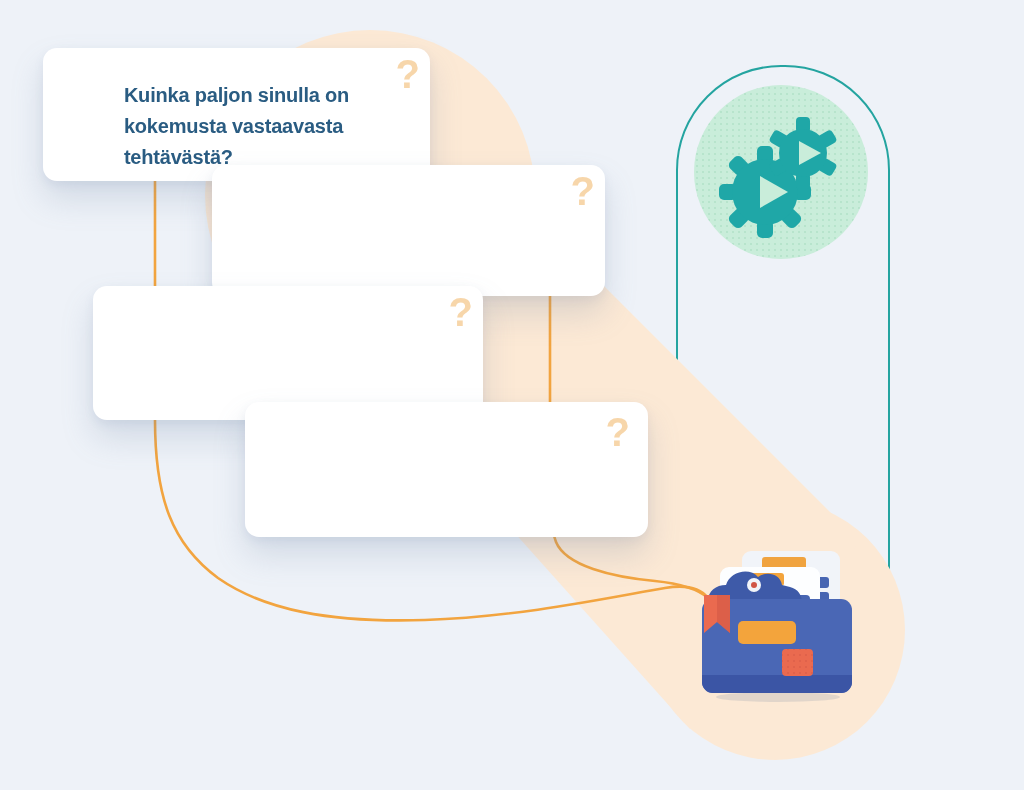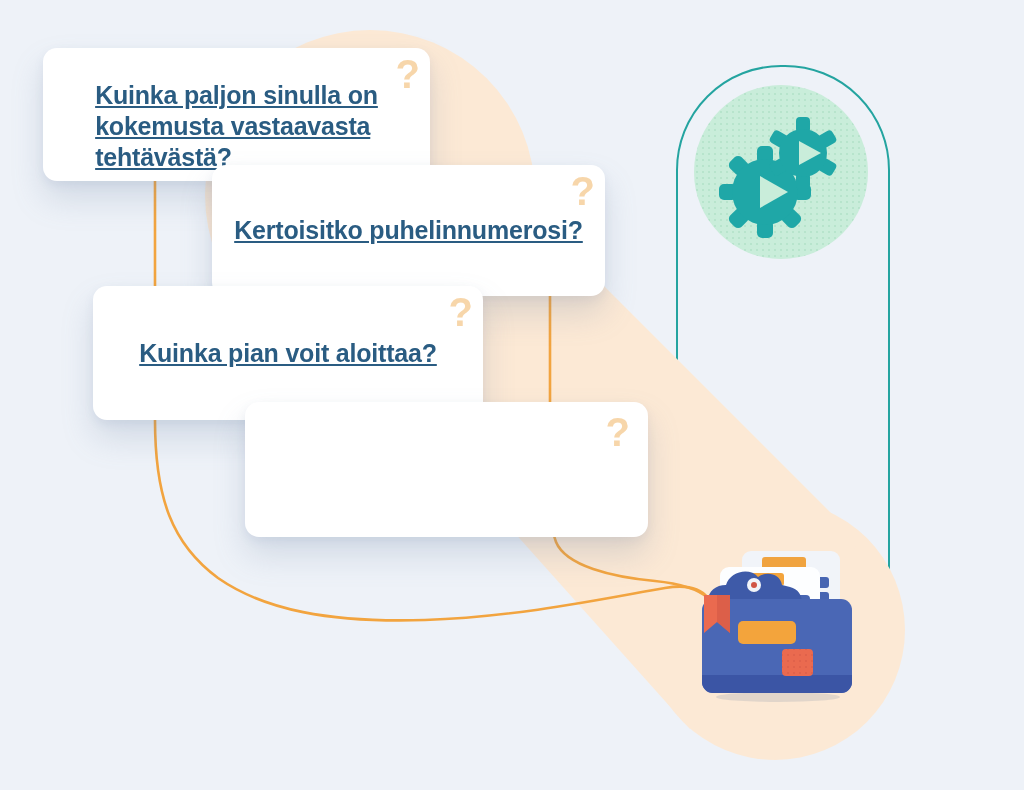--- a/index.html
+++ b/index.html
@@ -12,22 +12,22 @@
                background:#c9edda;z-index:2;
                background-image:radial-gradient(#b7e4cc 1px, rgba(0,0,0,0) 1.2px);
                background-size:6px 6px;}
   .gears-svg{position:absolute;left:700px;top:112px;width:150px;height:140px;z-index:3;}
   .peach-svg,.lines-svg{position:absolute;left:0;top:0;z-index:4;}
   .lines-svg{z-index:5;}
   
   .card{position:absolute;background:#ffffff;border-radius:14px;z-index:6;
         box-shadow:0 18px 32px rgba(110,130,165,.22),0 4px 10px rgba(110,130,165,.10);
         display:flex;align-items:center;justify-content:center;}
-  .card-text{font-weight:700;font-size:25px;line-height:31px;color:#2a5c82;
-             white-space:pre-line;text-align:left;letter-spacing:-0.2px;text-decoration:underline;}
+  .card-text{font-weight:700;font-size:20px;line-height:31px;color:#2a5c82;
+             white-space:pre-line;text-align:left;letter-spacing:-0.2px;}
   .qm{position:absolute;top:6px;right:10px;font-size:40px;line-height:40px;font-weight:700;
       color:#f7d6aa;}
   .card1{left:43px;top:48px;width:387px;height:133px;}
   .card1 .card-text{padding-top:24px;}
   .card2{left:212px;top:165px;width:393px;height:131px;}
   .card3{left:93px;top:286px;width:390px;height:134px;}
   .card4{left:245px;top:402px;width:403px;height:135px;}
   .card4 .card-text{padding-top:16px;}
   .card4 .qm{right:18px;top:10px;}
   
@@ -85,26 +85,24 @@
 
   <div class="card card1">
     <span class="qm">?</span>
     <div class="card-text">Kuinka paljon sinulla on
 kokemusta vastaavasta
 tehtävästä?</div>
   </div>
 
   <div class="card card2">
     <span class="qm">?</span>
-    <div class="card-text">Kertoisitko puhelinnumerosi?</div>
   </div>
 
   <div class="card card3">
     <span class="qm">?</span>
-    <div class="card-text">Kuinka pian voit aloittaa?</div>
   </div>
 
   <div class="card card4">
     <span class="qm">?</span>
   </div>
 
   <svg class="folder-svg" viewBox="0 0 190 158">
     <defs>
       <pattern id="dots" width="6" height="6" patternUnits="userSpaceOnUse">
         <circle cx="2" cy="2" r="1" fill="#d05545"></circle>

